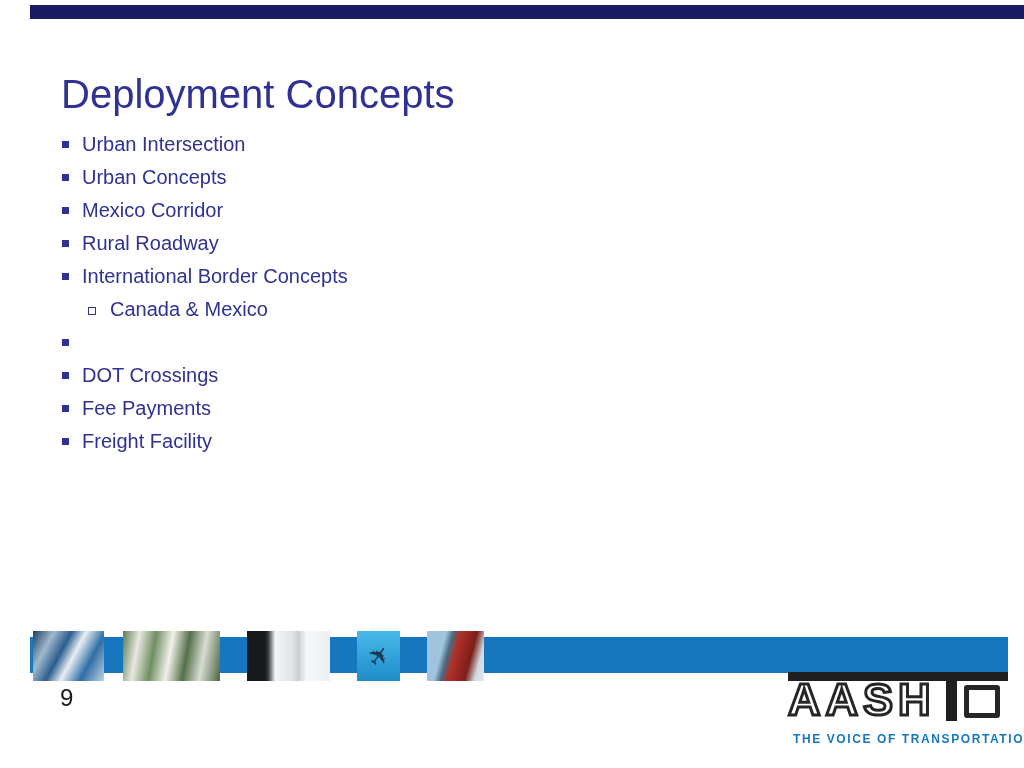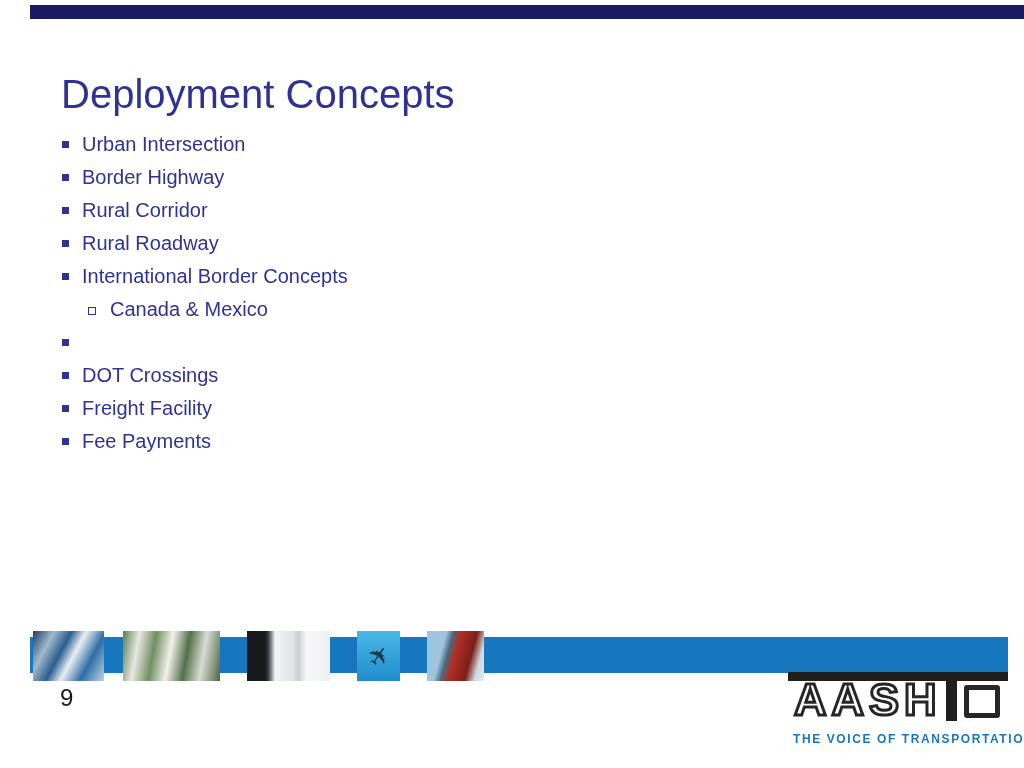--- a/index.html
+++ b/index.html
@@ -49,21 +49,21 @@
     background:linear-gradient(180deg,#49b8e8 0%,#1f8dc9 100%);
     display:flex; align-items:center; justify-content:center; }
   .photo-4 .plane { font-size:26px; color:#1d3a4d; transform:rotate(-55deg); line-height:1; }
   .photo-5 { left:427px; width:57px;
     background:linear-gradient(105deg,#9fc4dd 0%,#9fc4dd 28%,#4a6a80 38%,#b23027 48%,#7b1f1a 72%,#cfd8de 86%,#e5ebef 100%); }
 
   
   .logo { position:absolute; left:788px; top:672px; width:222px; height:58px; }
   .logo-bar  { position:absolute; left:0; top:0; width:220px; height:9px; background:#1F1F1F; z-index:2; }
   .logo-aash {
-    position:absolute; left:6px; top:5px; font-size:45px; font-weight:bold;
+    position:absolute; left:0; top:5px; font-size:45px; font-weight:bold;
     letter-spacing:5px; line-height:1; color:#ffffff;
     -webkit-text-stroke:3px #262626; z-index:1;text-align:center;
   }
   @supports not (-webkit-text-stroke: 1px #000) {
     .logo-aash { color:#333333; }
   }
   .logo-stem { position:absolute; left:158px; top:0; width:11px; height:49px; background:#1F1F1F; z-index:4; }
   .logo-o {
     position:absolute; left:176px; top:13px; width:36px; height:33px;
     border:5px solid #262626; background:#ffffff; box-sizing:border-box;
@@ -86,25 +86,25 @@
 
   <div class="title">Deployment Concepts</div>
 
   <ul class="bullets">
     <li>
       <span class="sq"></span>
       <span>Urban Intersection</span>
     </li>
     <li>
       <span class="sq"></span>
-      <span>Border Highway</span>
+      <span>Urban Concepts</span>
     </li>
     <li>
       <span class="sq"></span>
-      <span>Rural Corridor</span>
+      <span>Mexico Corridor</span>
     </li>
     <li>
       <span class="sq"></span>
       <span>Rural Roadway</span>
     </li>
     <li>
       <span class="sq"></span>
       <span>International Border Concepts</span>
     </li>
     <li class="level2">
@@ -113,25 +113,25 @@
     </li>
     <li>
       <span class="sq"></span>
     </li>
     <li>
       <span class="sq"></span>
       <span>DOT Crossings</span>
     </li>
     <li>
       <span class="sq"></span>
-      <span>Freight Facility</span>
+      <span>Fee Payments</span>
     </li>
     <li>
       <span class="sq"></span>
-      <span>Fee Payments</span>
+      <span>Freight Facility</span>
     </li>
   </ul>
 
   <div class="band"></div>
 
   <div class="photo photo-1"></div>
   <div class="photo photo-2"></div>
   <div class="photo photo-3"></div>
   <div class="photo photo-4">
     <span class="plane">✈</span>

